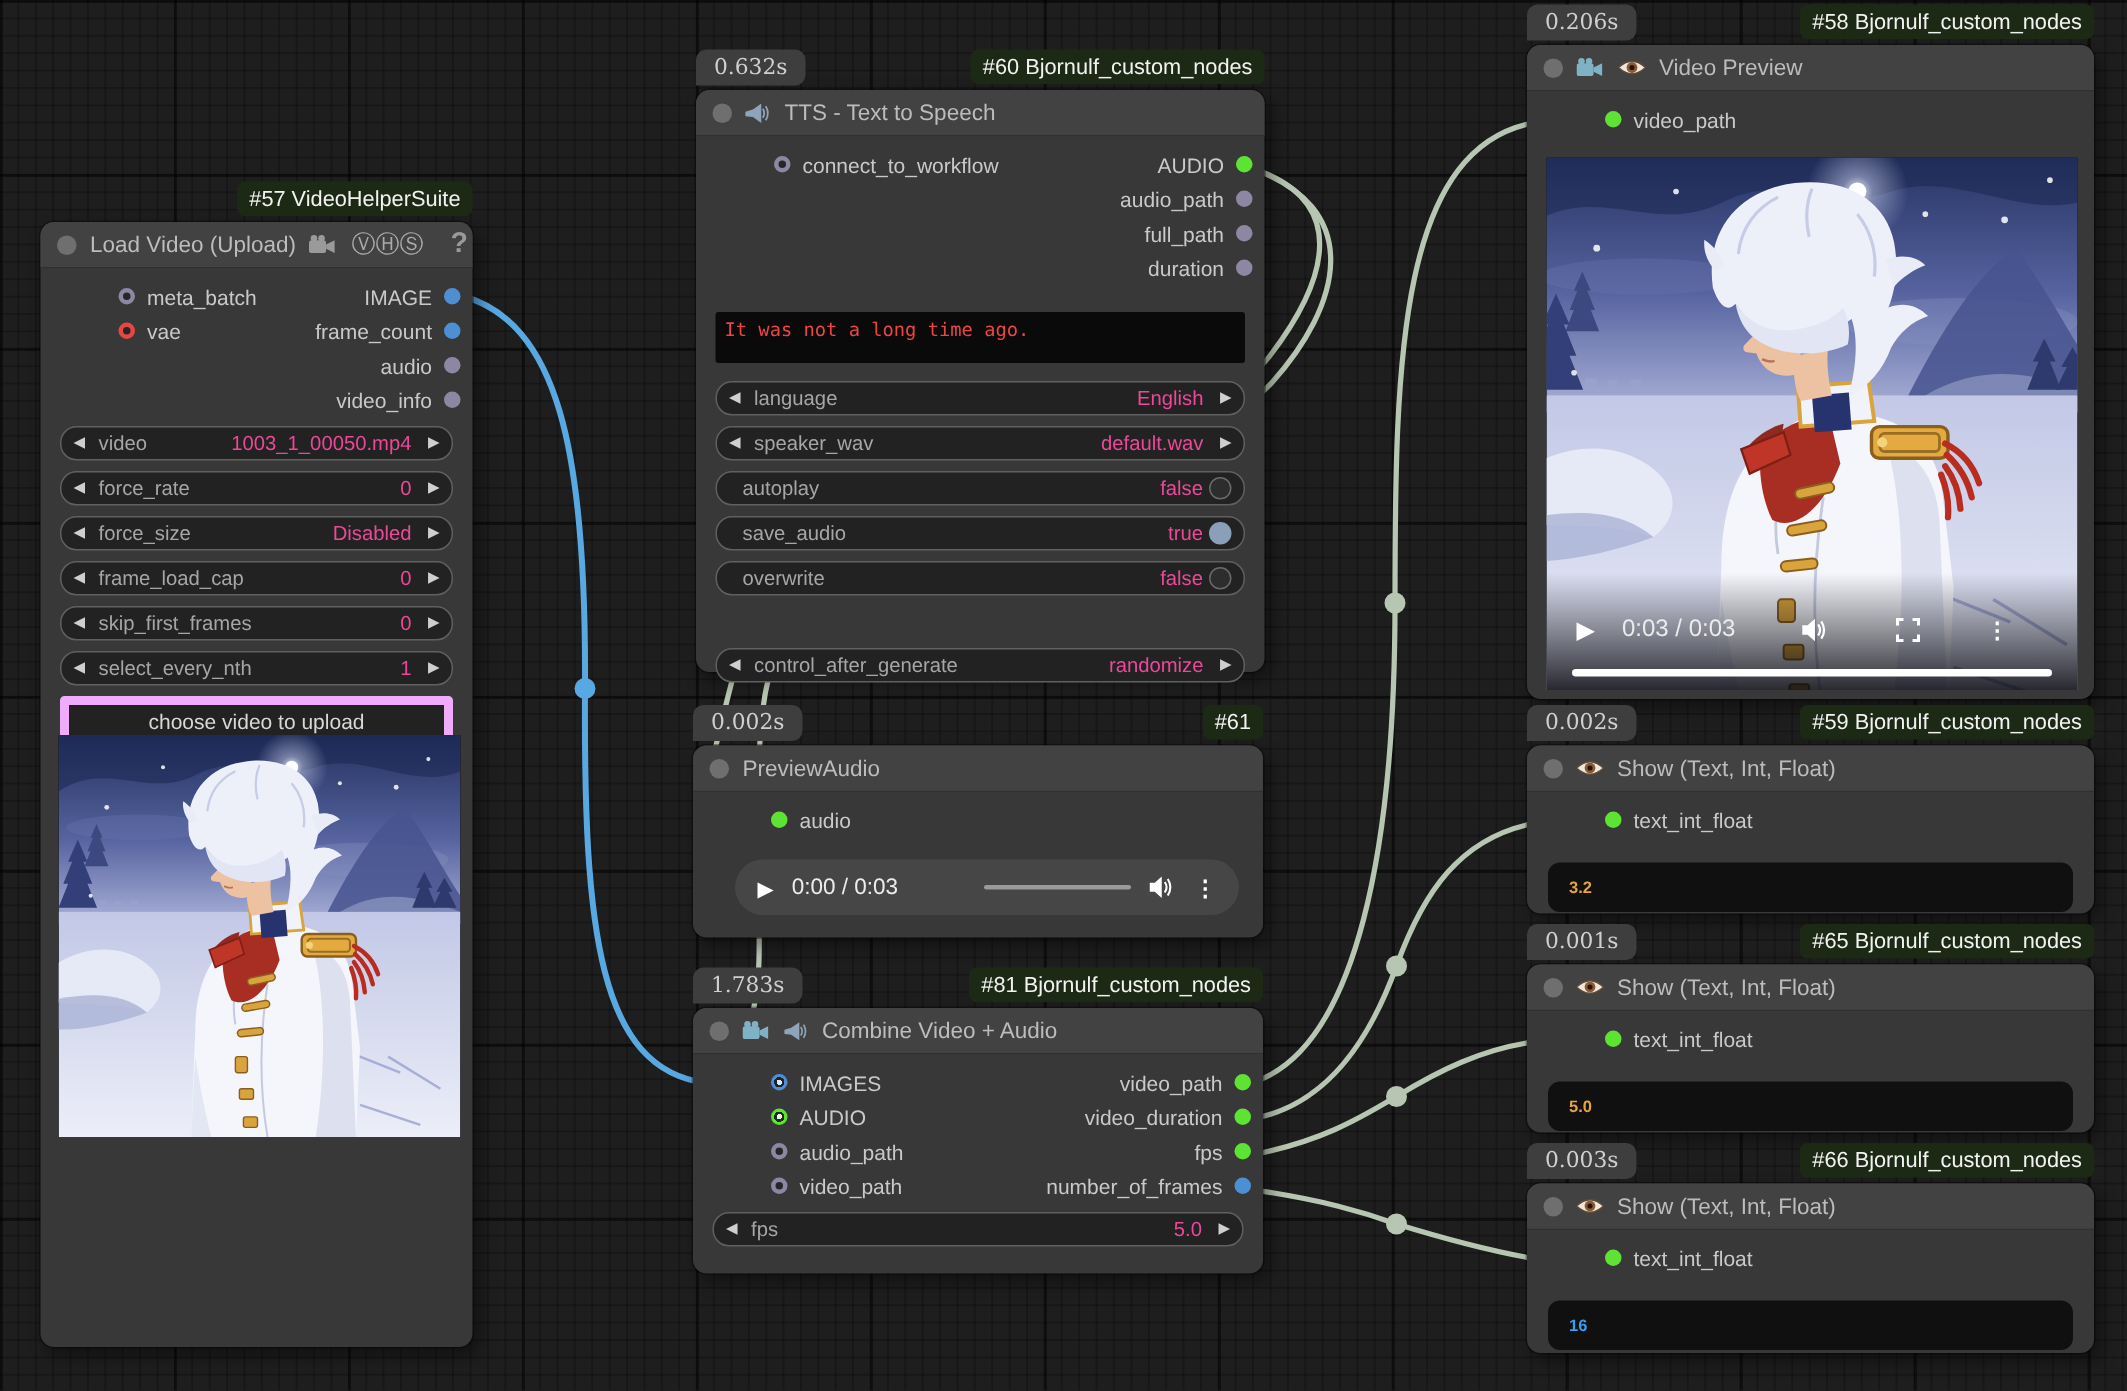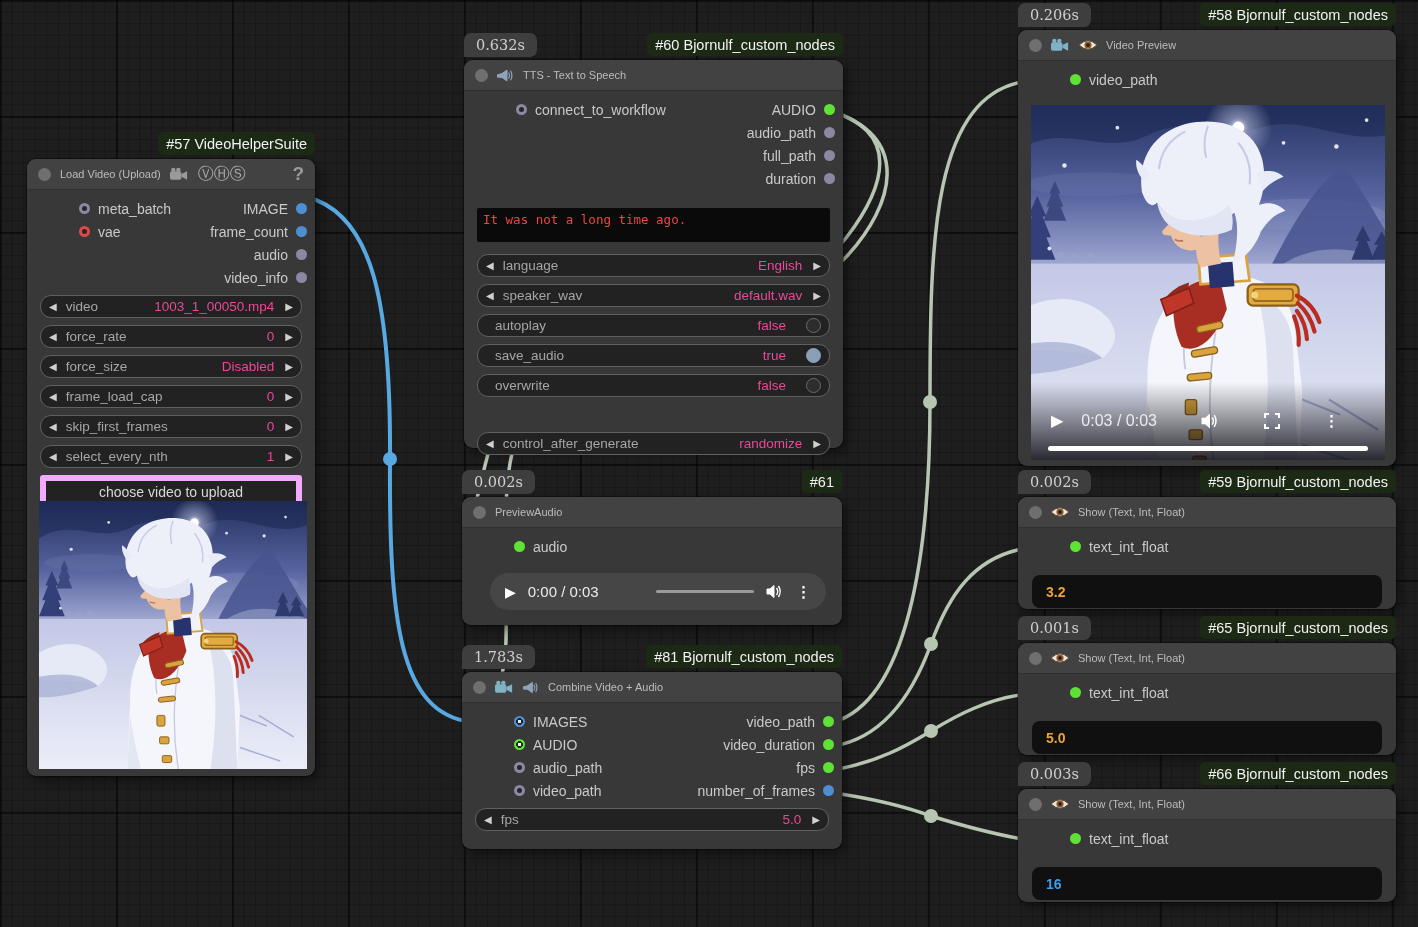--- a/index.html
+++ b/index.html
@@ -17,21 +17,21 @@
   #wires{position:absolute;left:0;top:0;z-index:1;}
   .node{
     position:absolute;z-index:2;background:#383838;border-radius:9px;
     box-shadow:0 0 0 1px rgba(0,0,0,.35), 4px 5px 12px rgba(0,0,0,.45);
   }
   .nheader{
     height:30px;background:#424242;border-radius:9px 9px 0 0;
     display:flex;align-items:center;gap:9px;padding:0 11px;
     border-bottom:1px solid #303030;
   }
-  .ntitle{font-size:11px;color:#bcbcbc;white-space:nowrap;}
+  .ntitle{font-size:15px;color:#bcbcbc;white-space:nowrap;}
   .status-dot{width:13px;height:13px;border-radius:50%;background:#6f6f6f;flex:none;}
   .hicon{flex:none;display:flex;align-items:center;}
   .hspacer{flex:1;}
   .help-q{color:#9a9a9a;font-size:19px;font-weight:bold;}
   .vhs{color:#aaa;font-size:16px;letter-spacing:0px;}
   .timing-badge{
     position:absolute;top:-27px;left:0;height:24px;padding:0 12px;
     background:#3e3e3e;border-radius:7px 7px 7px 0;color:#cfcfcf;
     font-family:"DejaVu Serif", serif;font-size:14.5px;display:flex;align-items:center;
   }
@@ -52,39 +52,39 @@
   .bull{width:11px;height:11px;}
   .bull-blue{background:radial-gradient(circle,#d9ebff 0 1.8px,#1d232b 1.8px 3.4px,var(--slot-blue) 3.4px);}
   .bull-green{background:radial-gradient(circle,#eaffe2 0 1.8px,#1d2b1d 1.8px 3.4px,var(--slot-green) 3.4px);}
   .widget{
     display:flex;align-items:center;height:21px;background:#222;border:1px solid #606060;
     border-radius:11px;margin:0 13px 7px;padding:0 8px;font-size:13.5px;
   }
   .arrow{color:#cfcfcf;font-size:10px;line-height:1;}
   .wlabel{color:#a6a6a6;margin:0 9px;flex:1;text-align:left;white-space:nowrap;}
   .wvalue{color:#ec4899;margin-right:11px;white-space:nowrap;}
-  .toggle .wvalue{margin-right:20px;}
+  .toggle .wvalue{margin-right:4px;}
   .toggle-dot{width:13px;height:13px;border-radius:50%;background:#2d2d2d;border:1px solid #6a6a6a;flex:none;}
   .toggle-dot.on{background:var(--toggle-on);border-color:var(--toggle-on);}
   .upload-btn{
     height:22px;background:#222;border:6px solid #f0abfc;border-radius:3px;margin:6px 13px 0;
     display:flex;align-items:center;justify-content:center;color:#d8d8d8;font-size:14px;cursor:pointer;
   }
   .tts-text{
     margin:18px 13px 12px;height:28px;background:#0a0a0a;color:#ef4444;
     font-family:"DejaVu Sans Mono", monospace;font-size:12.5px;padding:4px 6px 2px;border-radius:2px;
     overflow:hidden;white-space:pre;
   }
   .gap-top{margin-top:35px;}
   .preview-img{position:absolute;overflow:hidden;background:#11131f;}
   .preview-img svg{display:block;width:100%;height:100%;}
   .show-box{
     position:absolute;left:14px;right:14px;top:78px;height:33px;background:#101010;
     border-radius:8px;display:flex;align-items:center;padding:0 14px;
-    font-size:14px;font-weight:bold;
+    font-size:11px;font-weight:bold;
   }
   .val-orange{color:var(--value-orange);}
   .val-blue{color:var(--value-blue);}
   .audio-player{
     position:absolute;left:28px;right:16px;top:76px;height:37px;border-radius:19px;
     background:#464646;display:flex;align-items:center;padding:0 15px;gap:12px;
   }
   .play-glyph{color:#fff;font-size:14px;}
   .player-time{color:#ececec;font-size:15px;white-space:nowrap;}
   .progress-line{width:98px;height:3px;background:#9a9a9a;border-radius:2px;margin-left:auto;}
@@ -208,21 +208,21 @@
     <path style="stroke:var(--wire-default);stroke-width:3.5" d="M834,770 C882,761 909,744 931,731 C957,715 989,698 1028,694"></path>
     <path style="stroke:var(--wire-default);stroke-width:3.5" d="M834,793 C882,800 909,808 931,816 C957,824 991,834 1028,840"></path>
     <circle cx="390" cy="459" r="7" style="fill:var(--wire-image)"></circle>
     <circle cx="930" cy="402" r="7" style="fill:var(--wire-default)"></circle>
     <circle cx="931" cy="644" r="7" style="fill:var(--wire-default)"></circle>
     <circle cx="931" cy="731" r="7" style="fill:var(--wire-default)"></circle>
     <circle cx="931" cy="816" r="7" style="fill:var(--wire-default)"></circle>
   </g>
 </svg>
 
-<div class="node" style="left:27px;top:159px;width:288px;height:617px">
+<div class="node" style="left:27px;top:148px;width:288px;height:750px">
   <div class="id-badge">#57 VideoHelperSuite</div>
   <div class="nheader">
     <span class="status-dot"></span>
     <span class="ntitle">Load Video (Upload)</span>
     <span class="hicon">
         <svg width="19" height="14" viewBox="0 0 20 14" fill="#9a9a9a">
           <use href="#cam-icon"></use>
         </svg>
       </span>
     <span class="vhs">ⓋⒽⓈ</span>

